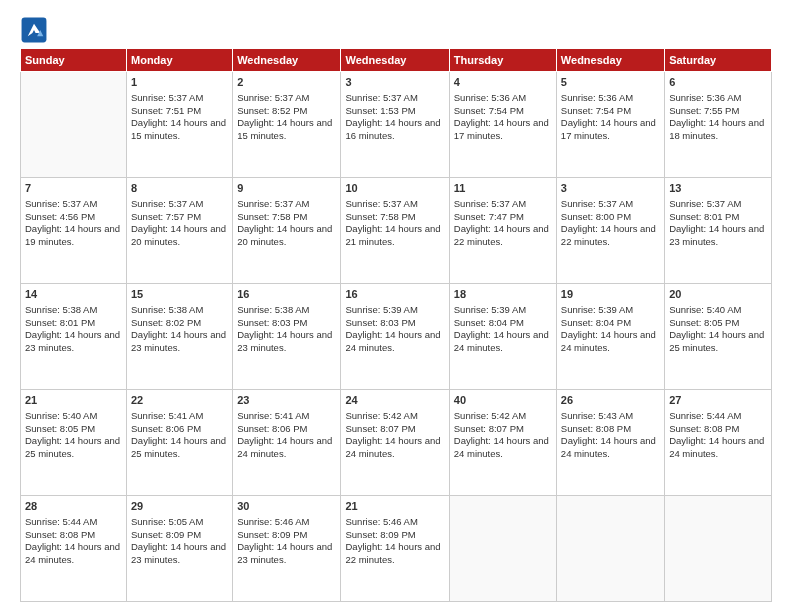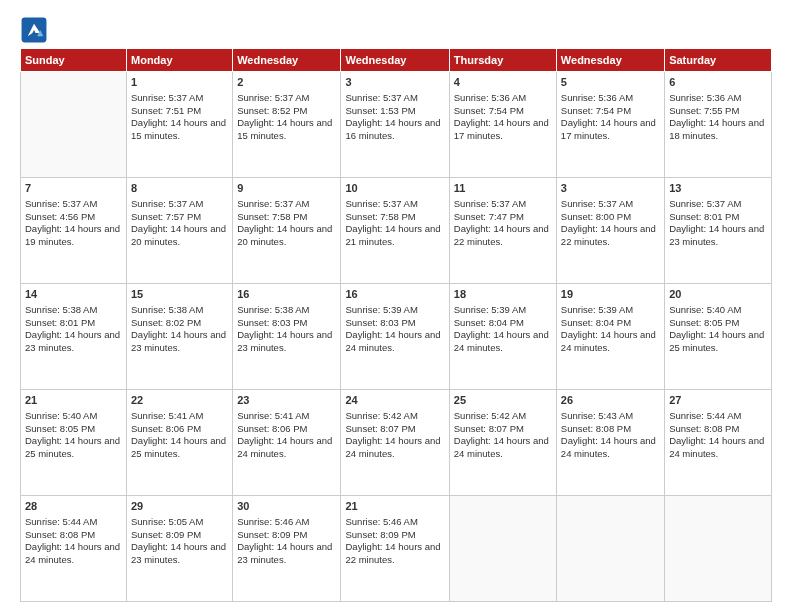--- a/index.html
+++ b/index.html
@@ -265,21 +265,21 @@
             <div>Sunset: 8:06 PM</div>
             <div>Daylight: 14 hours and 24 minutes.</div>
           </td>
           <td>
             <span class="day-num">24</span>
             <div>Sunrise: 5:42 AM</div>
             <div>Sunset: 8:07 PM</div>
             <div>Daylight: 14 hours and 24 minutes.</div>
           </td>
           <td>
-            <span class="day-num">25</span>
+            <span class="day-num">40</span>
             <div>Sunrise: 5:42 AM</div>
             <div>Sunset: 8:07 PM</div>
             <div>Daylight: 14 hours and 24 minutes.</div>
           </td>
           <td>
             <span class="day-num">26</span>
             <div>Sunrise: 5:43 AM</div>
             <div>Sunset: 8:08 PM</div>
             <div>Daylight: 14 hours and 24 minutes.</div>
           </td>

